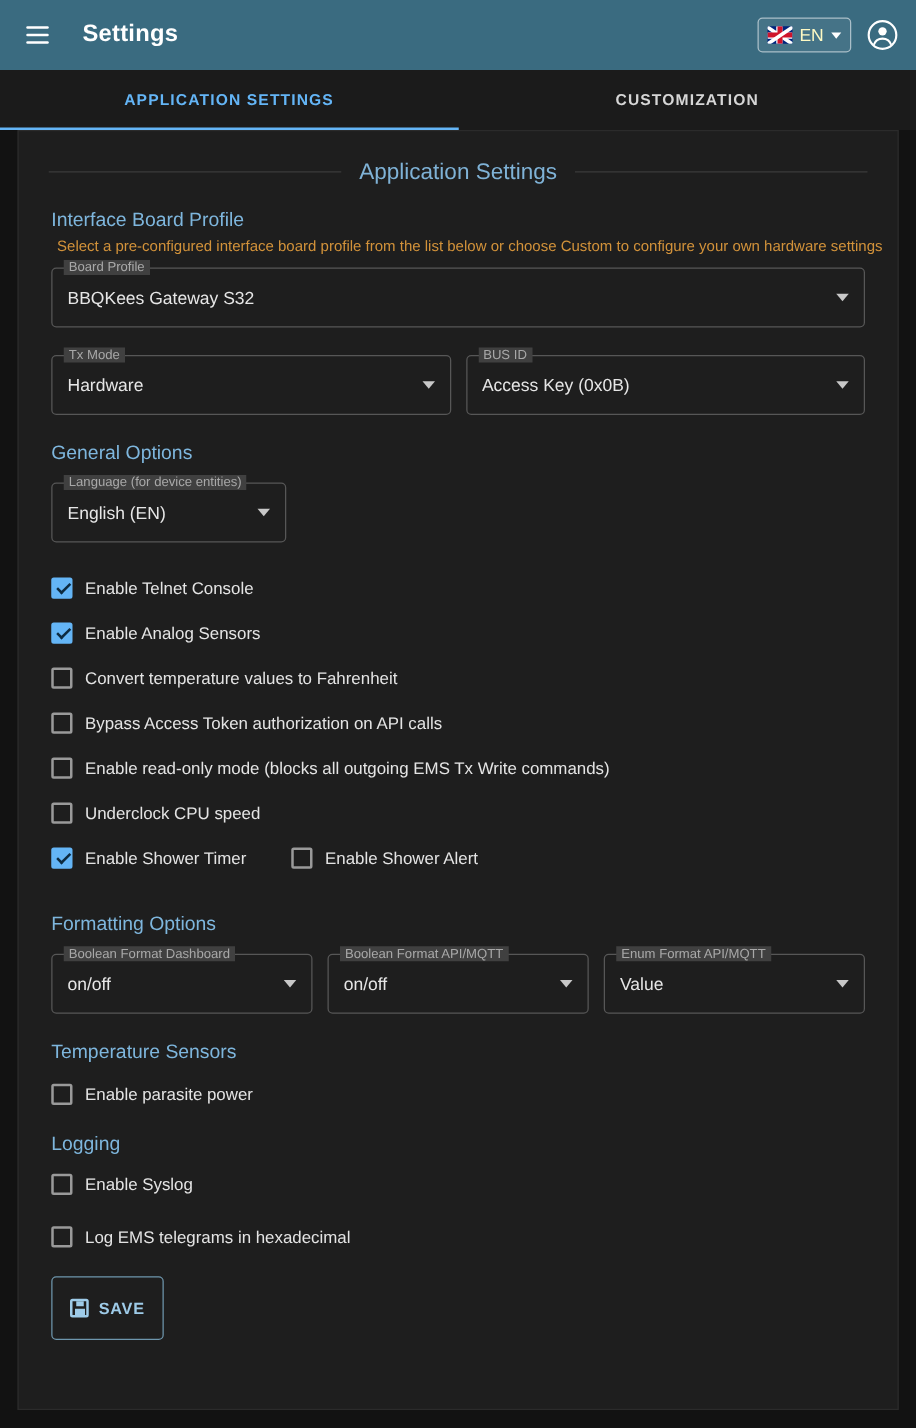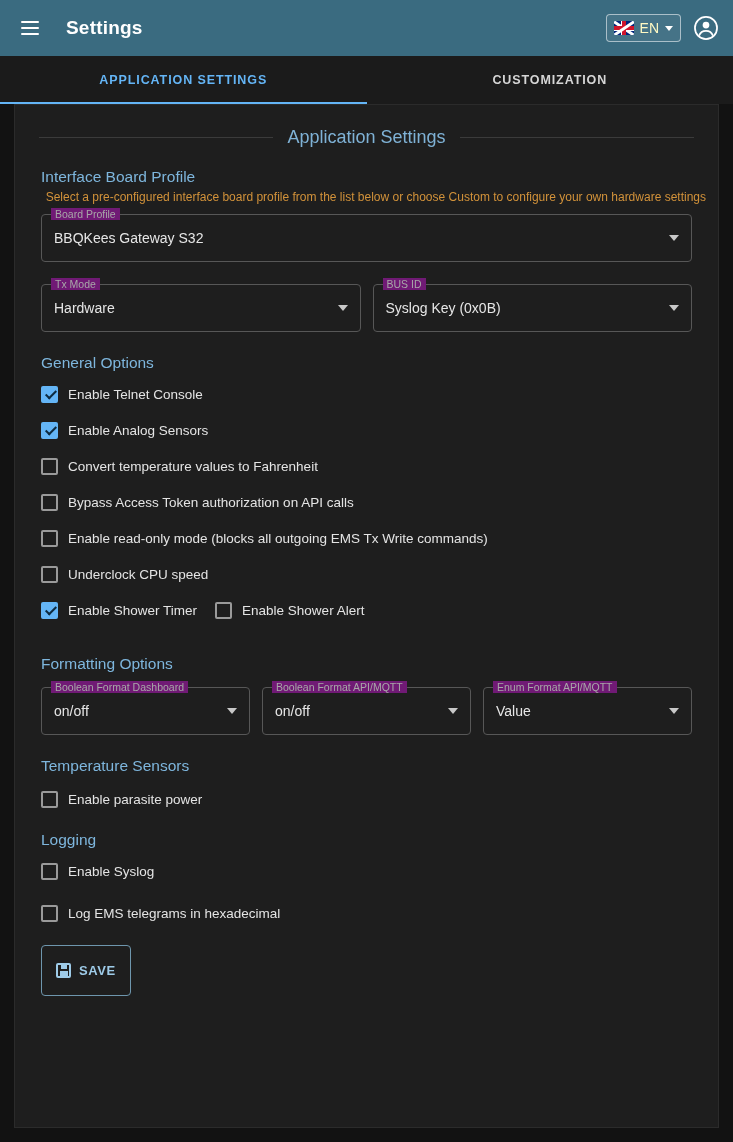--- a/index.html
+++ b/index.html
@@ -194,21 +194,21 @@
     height: 48px;
     display: flex;
     align-items: center;
     padding: 0 12px;
     background: transparent;
     cursor: pointer;
   }
   .field .legend {
     position: absolute;
     top: -7px; left: 9px;
-    background: #701a75;
+    background: #404040;
     padding: 0 4px;
     font-size: 10.5px;
     color: #a8a8a8;
     white-space: nowrap;
   }
   .field .value {
     font-size: 14px;
     color: #e6e6e6;
   }
   .field .arrow {
@@ -227,21 +227,21 @@
 
   
   .check-row {
     display: flex;
     align-items: center;
     padding: 0 14px;
     height: 36px;
     gap: 10px;
   }
   .check-group { display: flex; align-items: center; gap: 10px; cursor: pointer; text-align: center; }
-  .check-group + .check-group { margin-left: 8px; }
+  .check-group + .check-group { margin-left: 26px; }
   .cbx {
     width: 17px; height: 17px;
     border: 2px solid #9a9a9a;
     border-radius: 2px;
     flex: none;
     position: relative;
     background: transparent;
   }
   .cbx.checked {
     background: #64b5f6;
@@ -355,26 +355,33 @@
     </div>
 
     <div class="row mb22 mt14">
       <div class="field w-half">
         <span class="legend">Tx Mode</span>
         <span class="value">Hardware</span>
         <span class="arrow"></span>
       </div>
       <div class="field w-half">
         <span class="legend">BUS ID</span>
-        <span class="value">Syslog Key (0x0B)</span>
+        <span class="value">Access Key (0x0B)</span>
         <span class="arrow"></span>
       </div>
     </div>
 
     <div class="section-title">General Options</div>
+    <div class="row mt14 mb18">
+      <div class="field" style="width:188px">
+        <span class="legend">Language (for device entities)</span>
+        <span class="value">English (EN)</span>
+        <span class="arrow"></span>
+      </div>
+    </div>
 
     <div class="check-row">
       <span class="cbx checked"></span>
       <span class="check-label">Enable Telnet Console</span>
     </div>
     <div class="check-row">
       <span class="cbx checked"></span>
       <span class="check-label">Enable Analog Sensors</span>
     </div>
     <div class="check-row">

